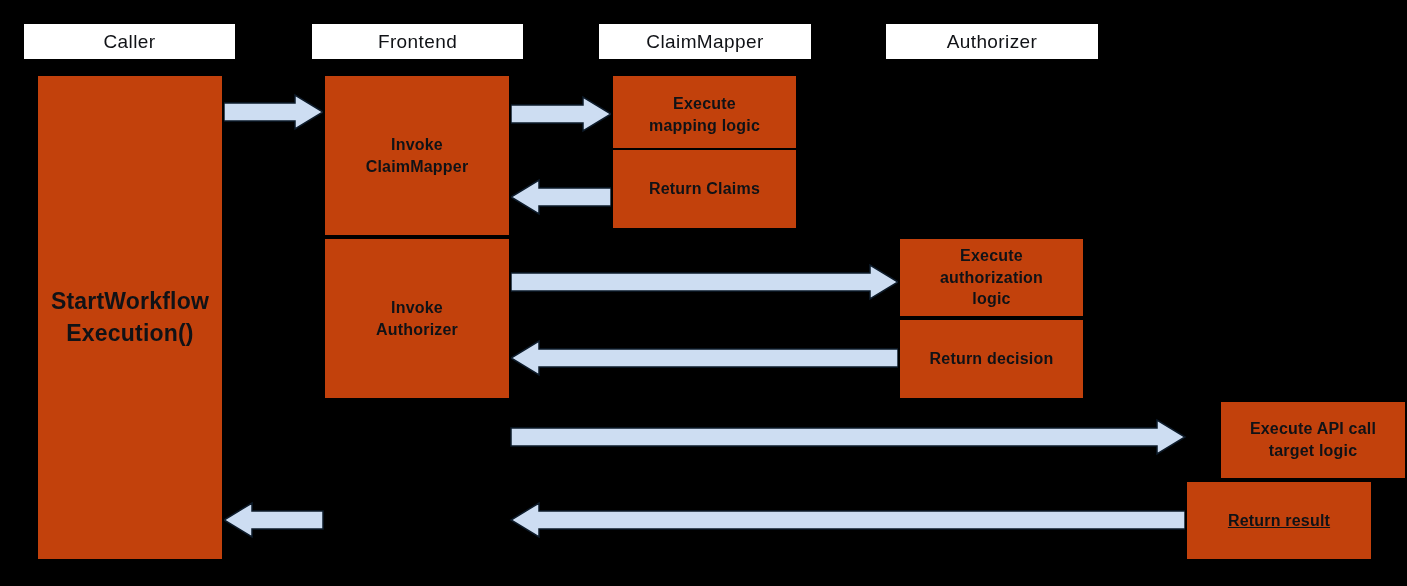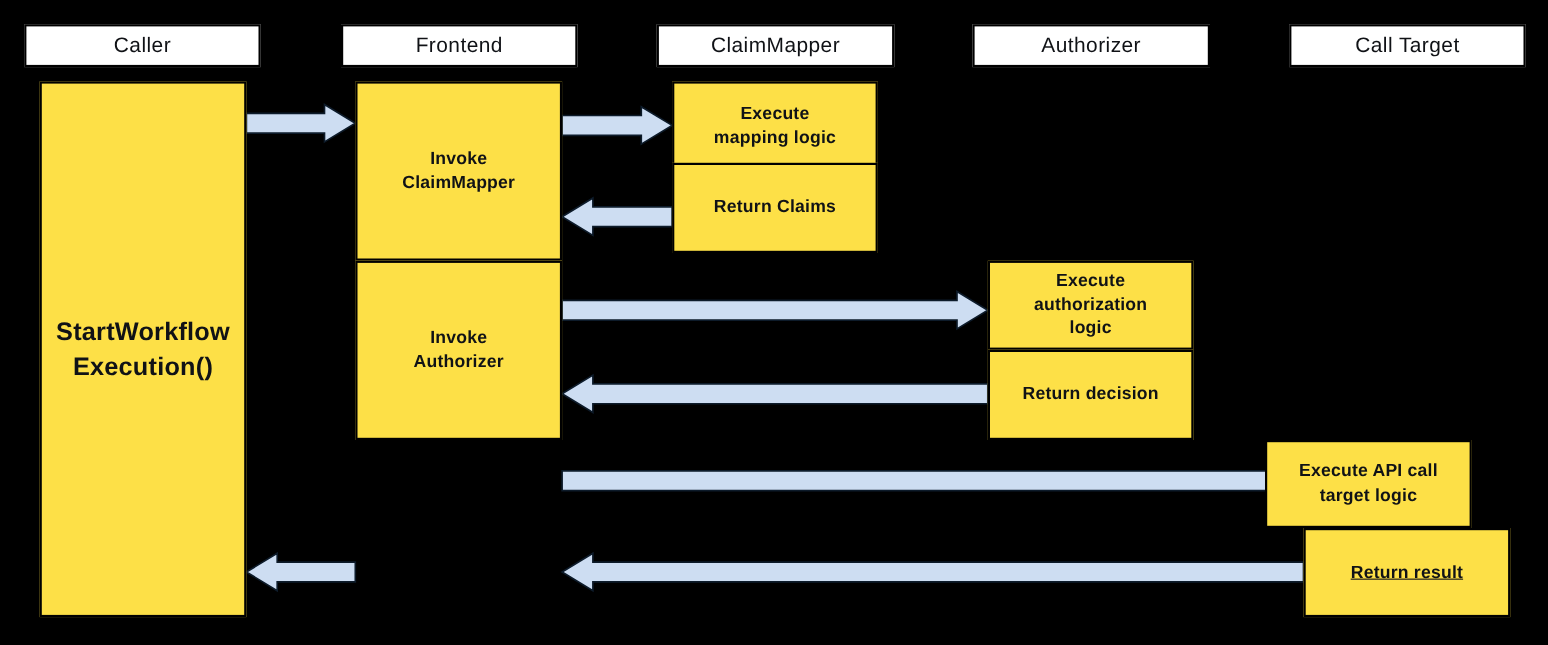--- a/index.html
+++ b/index.html
@@ -25,21 +25,21 @@
     box-sizing: border-box;
     display: flex;
     align-items: center;
     justify-content: center;
     font-size: 19px;
     font-weight: 500;
     letter-spacing: 0.4px;
   }
   .box {
     position: absolute;
-    background: #fde047;
+    background: #c2410c;
     border: 2px solid #000000;
     box-sizing: border-box;
     display: flex;
     align-items: center;
     justify-content: center;
     text-align: center;
     font-size: 16px;
     font-weight: 700;
     letter-spacing: 0.2px;
     white-space: pre-line;
@@ -57,21 +57,21 @@
   .box-fe-1 { left: 323px; top: 74px;  width: 188px; height: 163px; }
   .box-fe-2 { left: 323px; top: 237px; width: 188px; height: 163px; }
   .box-fe-3 { left: 323px; top: 400px; width: 188px; height: 161px; }
 
   .box-cm-1 { left: 611px; top: 74px;  width: 187px; height: 82px; }
   .box-cm-2 { left: 611px; top: 148px; width: 187px; height: 82px; }
 
   .box-az-1 { left: 898px; top: 237px; width: 187px; height: 81px; }
   .box-az-2 { left: 898px; top: 318px; width: 187px; height: 82px; }
 
-  .box-ct-1 { left: 1150px; top: 400px; width: 188px; height: 80px; }
+  .box-ct-1 { left: 1219px; top: 400px; width: 188px; height: 80px; }
   .box-ct-2 { left: 1185px; top: 480px; width: 188px; height: 81px; text-decoration: underline; }
 
   #arrow-layer {
     position: absolute;
     left: 0;
     top: 0;
     width: 1407px;
     height: 586px;
     pointer-events: none;
   }
@@ -83,21 +83,20 @@
 </style>
 </head>
 <body>
 
 <div id="stage">
 
   <div class="lane-header hdr-caller">Caller</div>
   <div class="lane-header hdr-frontend">Frontend</div>
   <div class="lane-header hdr-claimmapper">ClaimMapper</div>
   <div class="lane-header hdr-authorizer">Authorizer</div>
-  <div class="lane-header hdr-calltarget">Call Target</div>
 
   <svg id="arrow-layer" viewBox="0 0 1407 586" xmlns="http://www.w3.org/2000/svg">
     <polygon class="arrow" points="224,103 295,103 295,95 323,112 295,129 295,121 224,121"></polygon>
     <polygon class="arrow" points="511,105 583,105 583,97 611,114 583,131 583,123 511,123"></polygon>
     <polygon class="arrow" points="611,188 539,188 539,180 511,197 539,214 539,206 611,206"></polygon>
     <polygon class="arrow" points="511,273 870,273 870,265 898,282 870,299 870,291 511,291"></polygon>
     <polygon class="arrow" points="898,349 539,349 539,341 511,358 539,375 539,367 898,367"></polygon>
     <polygon class="arrow" points="511,428 1157,428 1157,420 1185,437 1157,454 1157,446 511,446"></polygon>
     <polygon class="arrow" points="1185,511 539,511 539,503 511,520 539,537 539,529 1185,529"></polygon>
     <polygon class="arrow" points="323,511 252,511 252,503 224,520 252,537 252,529 323,529"></polygon>

